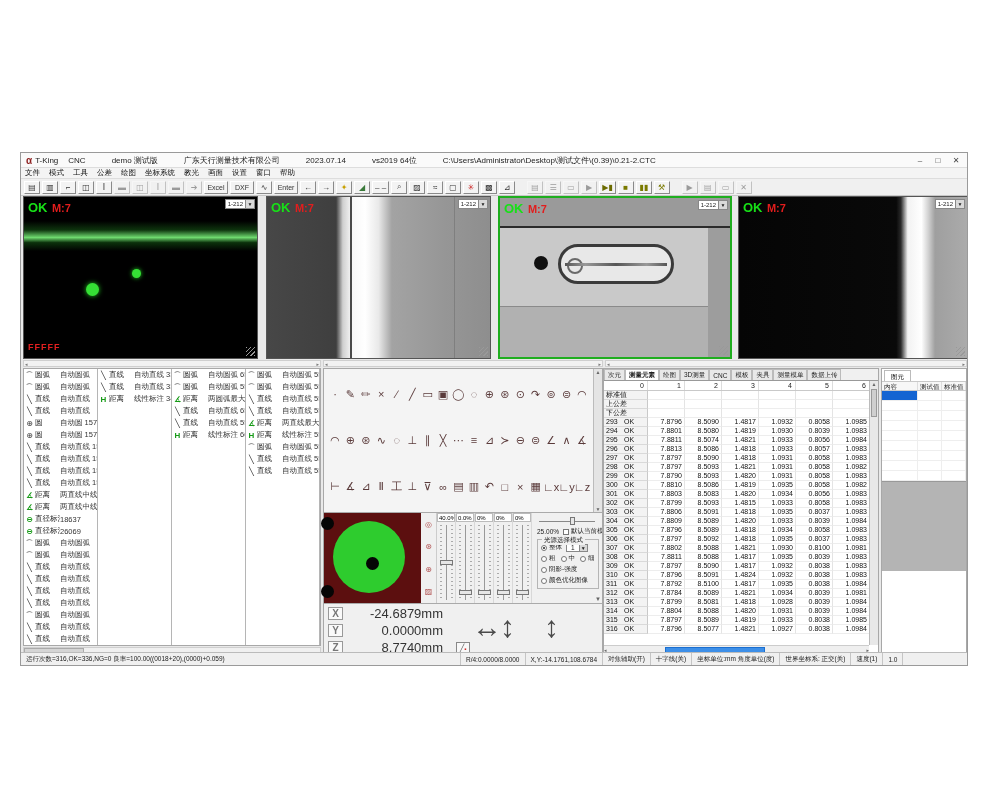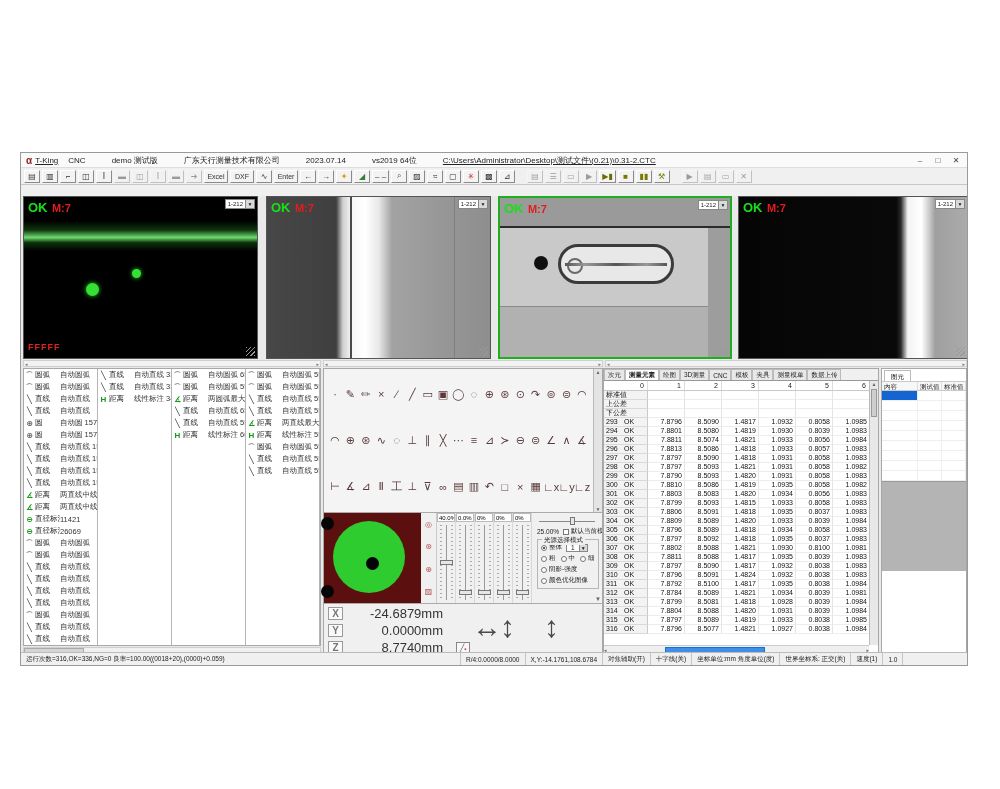--- a/index.html
+++ b/index.html
@@ -4,21 +4,21 @@
 <style>
   html,body{margin:0;padding:0;width:1000px;height:789px;background:#fff;
     font-family:"Liberation Sans","DejaVu Sans",sans-serif;-webkit-font-smoothing:none;}
   *{box-sizing:border-box;}
   #app{position:absolute;left:20px;top:152px;width:948px;height:514px;background:#f0f0f0;
     border:1px solid #9a9a9a;overflow:hidden;}
   
   #titlebar{height:15px;display:flex;align-items:center;font-size:8px;color:#222;background:#fafafa;
     border-bottom:1px solid #ddd;padding:0 2px;white-space:nowrap;}
   #titlebar .logo{color:#8b1a1a;font-weight:bold;font-size:10px;margin:0 3px;}
-  #titlebar .t{margin-right:10px;text-decoration:underline;}
+  #titlebar .t{margin-right:10px;}
   #titlebar .sp{margin-right:26px;}
   #titlebar .winbtns{margin-left:auto;display:flex;}
   #titlebar .winbtns span{width:18px;text-align:center;font-size:8px;color:#444;cursor:default;}
   
   #menubar{height:11px;display:flex;align-items:center;font-size:7.5px;color:#111;background:#f4f4f4;
     border-bottom:1px solid #ddd;padding-left:4px;}
   .menu-item{margin-right:9px;}
   
   #toolbar{height:17px;display:flex;align-items:center;background:#f0f0f0;border-bottom:1px solid #c8c8c8;
     padding-left:3px;overflow:hidden;}
@@ -173,28 +173,41 @@
 <div id="app">
 
   <div id="titlebar">
     <span class="logo">α</span>
     <span class="t">T-King</span>
     <span class="sp">CNC</span>
     <span class="sp">demo 测试版</span>
     <span class="sp">广东天行测量技术有限公司</span>
     <span class="sp">2023.07.14</span>
     <span class="sp">vs2019 64位</span>
-    <span class="t">C:\Users\Administrator\Desktop\测试文件\(0.21)\0.31-2.CTC</span>
+    <span class="t">C:\Users\Administrator\Desktop\测试文件\(0.39)\0.21-2.CTC</span>
     <span class="winbtns">
       <span>–</span>
       <span>□</span>
       <span>✕</span>
     </span>
   </div>
 
+  <div id="menubar">
+      <span class="menu-item">文件</span>
+      <span class="menu-item">模式</span>
+      <span class="menu-item">工具</span>
+      <span class="menu-item">公差</span>
+      <span class="menu-item">绘图</span>
+      <span class="menu-item">坐标系统</span>
+      <span class="menu-item">教光</span>
+      <span class="menu-item">画面</span>
+      <span class="menu-item">设置</span>
+      <span class="menu-item">窗口</span>
+      <span class="menu-item">帮助</span>
+    </div>
   <div id="toolbar">
       <span class="tbtn">▤</span>
       <span class="tbtn">▥</span>
       <span class="tbtn">⌐</span>
       <span class="tbtn">◫</span>
       <span class="tbtn">Ⅰ</span>
       <span class="tbtn dis">▬</span>
       <span class="tbtn dis">◫</span>
       <span class="tbtn dis">Ⅰ</span>
       <span class="tbtn dis">▬</span>
@@ -365,21 +378,21 @@
             <span class="eval">两直线中线距</span>
           </div>
           <div class="erow">
             <span class="eicon g">∡</span>
             <span class="ename">距离</span>
             <span class="eval">两直线中线距</span>
           </div>
           <div class="erow">
             <span class="eicon g">⊖</span>
             <span class="ename">直径标注</span>
-            <span class="eval">11421</span>
+            <span class="eval">18637</span>
           </div>
           <div class="erow">
             <span class="eicon g">⊖</span>
             <span class="ename">直径标注</span>
             <span class="eval">26069</span>
           </div>
           <div class="erow">
             <span class="eicon">⌒</span>
             <span class="ename">圆弧</span>
             <span class="eval">自动圆弧</span>

